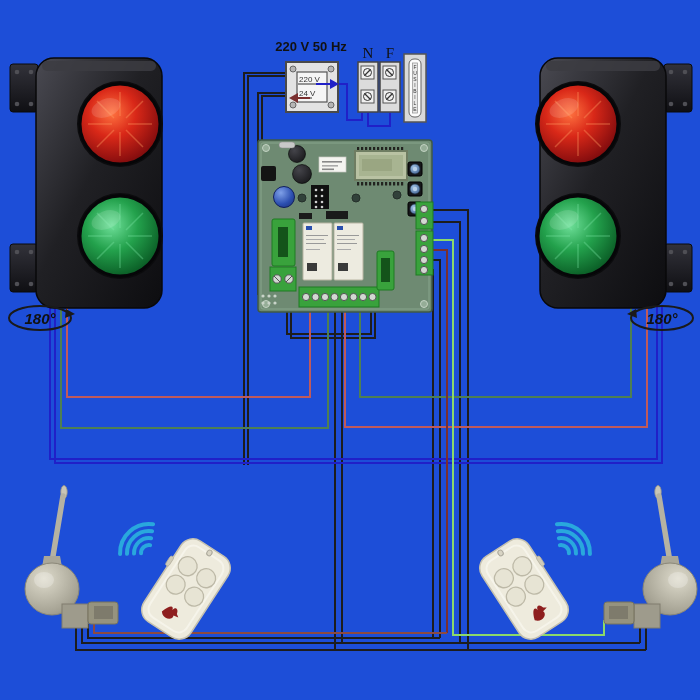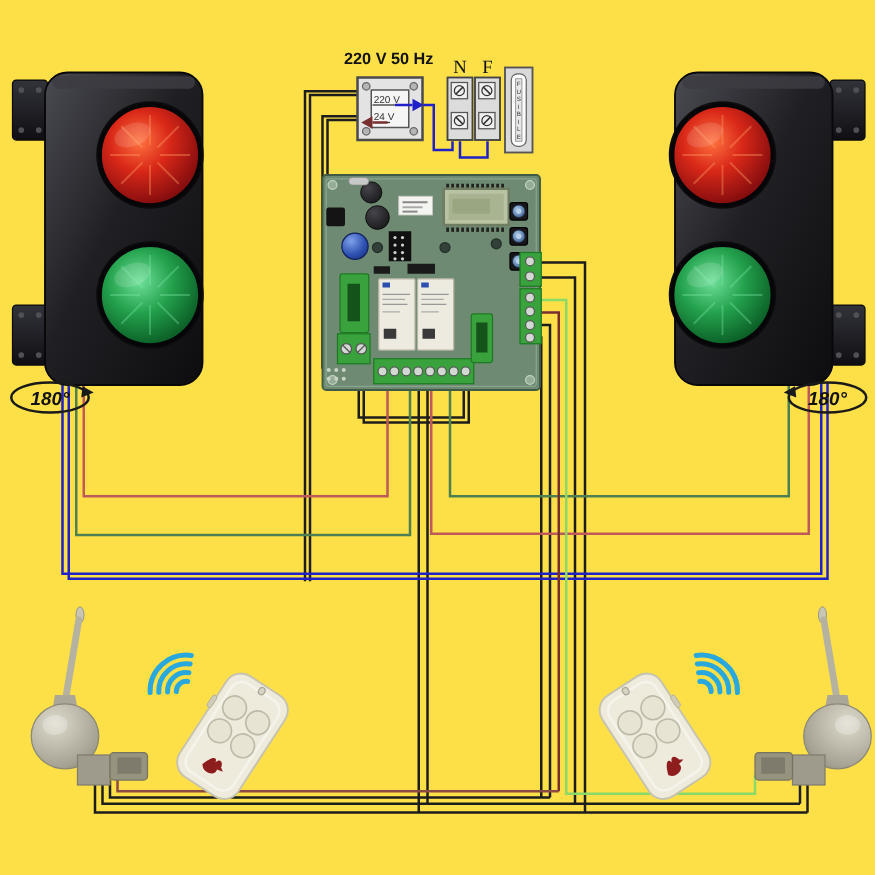--- a/index.html
+++ b/index.html
@@ -1,16 +1,16 @@
 <!DOCTYPE html>
 <html><head>
 <meta charset="utf-8">
 <style>
   html,body{margin:0;padding:0;background:#ffffff;}
-  .stage{position:relative;width:700px;height:700px;background:#fde047;overflow:hidden;
+  .stage{position:relative;width:700px;height:700px;background:#1d4ed8;overflow:hidden;
          font-family:"Liberation Sans", sans-serif;}
   svg{display:block;}
   text{font-family:"Liberation Sans", sans-serif;}
   .serif{font-family:"Liberation Serif", serif;}
 </style>
 </head>
 <body>
 
 <div class="stage">
 <svg width="700" height="700" viewBox="0 0 700 700">

